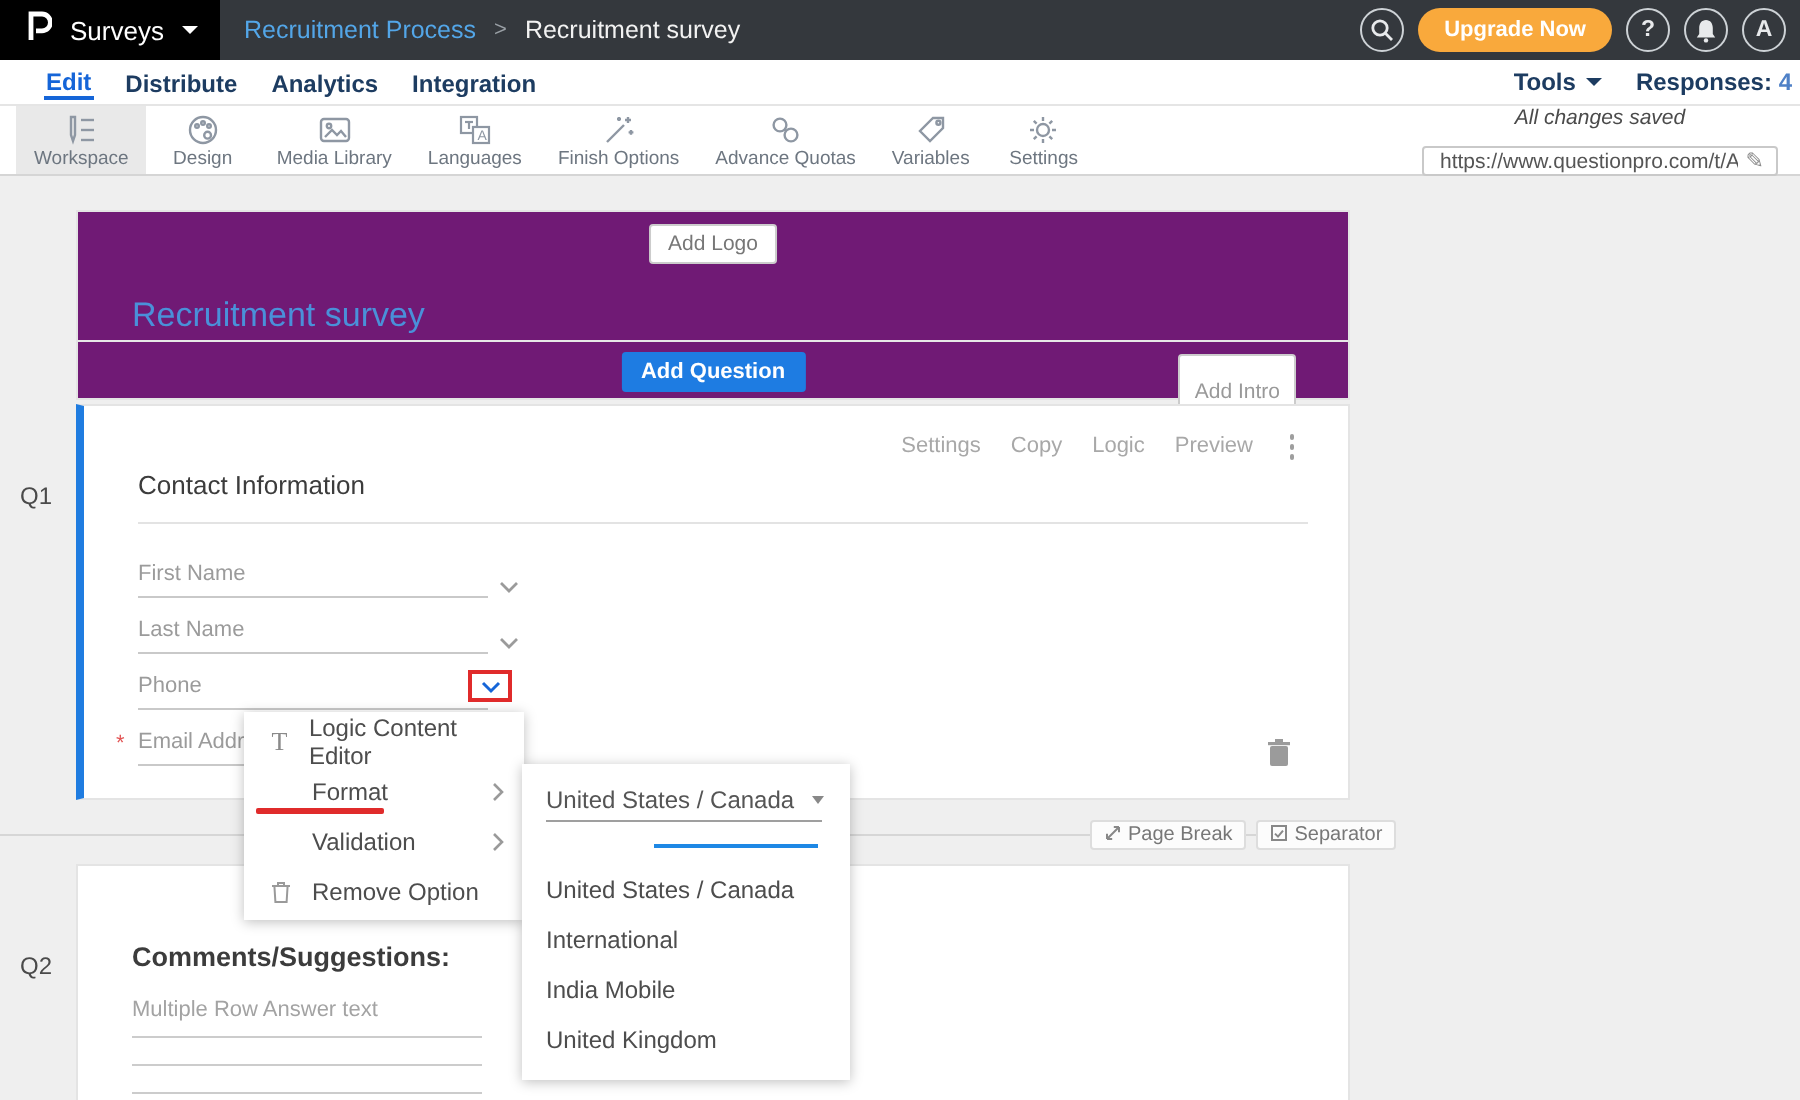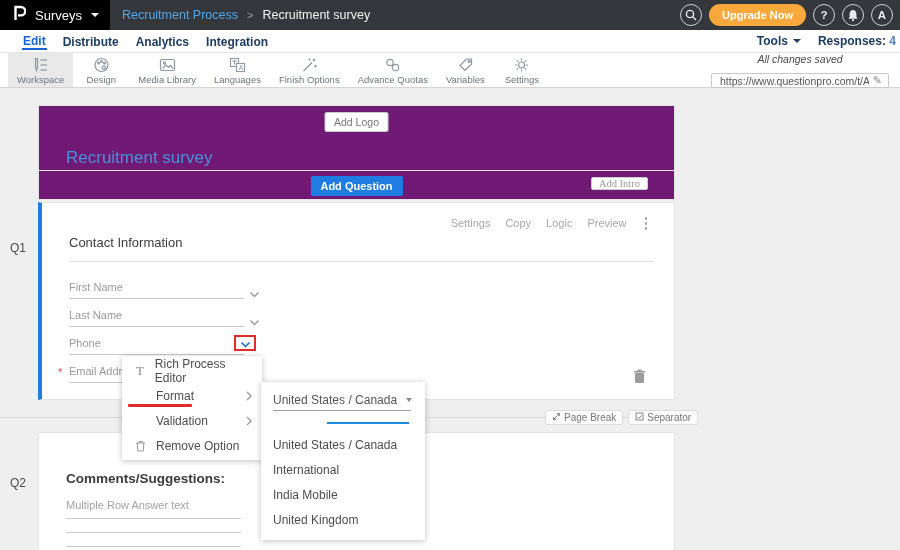--- a/index.html
+++ b/index.html
@@ -45,21 +45,21 @@
   
   .canvas { position:relative; height:462px; background:#efefef; overflow:hidden; }
   .card { position:absolute; background:#fff; border:1px solid #e4e4e4; }
   .q-label { position:absolute; font-size:12px; color:#4a4a4a; }
   
   #header-card { left:38px; top:17px; width:637px; height:95px; background:#701a75; }
   .add-logo { position:absolute; left:50%; transform:translateX(-50%); top:6px; background:#fff; border:1px solid #ccc; border-radius:2px; color:#777; font-size:10.5px; padding:3px 9px; cursor:pointer; font-family:inherit; }
   .survey-title { position:absolute; left:27px; top:42px; font-size:17px; color:#4a90d9; }
   .header-band { position:absolute; left:0; right:0; bottom:0; height:29px; border-top:1px solid #e7e7e7; }
   .add-question { position:absolute; left:50%; transform:translateX(-50%); top:5px; background:#1e7ce2; color:#fff; font-size:11px; font-weight:bold; border:none; border-radius:2px; padding:4px 10px; cursor:pointer; font-family:inherit; }
-  .add-intro { position:absolute; right:26px; top:6px; background:#fff; border:1px solid #ccc; border-radius:2px; color:#999; font-size:10.5px; padding:0 7px; cursor:pointer; font-family:Liberation Serif, serif; }
+  .add-intro { position:absolute; right:26px; top:6px; background:#fff; border:1px solid #ccc; border-radius:2px; color:#999; font-size:10.5px; padding:12px 7px; cursor:pointer; font-family:Liberation Sans, sans-serif; }
   
   #q1-card { left:38px; top:114px; width:637px; height:198px; border-left:4px solid #1f7ce0; }
   .q-actions { position:absolute; top:14px; right:27px; display:flex; align-items:center; gap:15px; font-size:11px; color:#a8a8a8; }
   .q-actions span { cursor:pointer; }
   .dots-v { display:flex; flex-direction:column; gap:2.5px; margin-left:3px; cursor:pointer; }
   .dots-v i { width:2.5px; height:2.5px; border-radius:50%; background:#9e9e9e; }
   .q-heading { position:absolute; left:27px; top:32px; font-size:13px; font-weight:normal; color:#3c3c3c; }
   .q-divider { position:absolute; left:27px; right:20px; top:58px; border-top:1px solid #e3e3e3; }
   .field-row { position:absolute; left:27px; width:175px; height:22px; border-bottom:1px solid #c9c9c9; font-size:11px; color:#9b9b9b; line-height:20px; }
   .row-chevron { position:absolute; left:207px; cursor:pointer; }
@@ -306,21 +306,21 @@
     <div class="q2-heading">Comments/Suggestions:</div>
     <div class="q2-placeholder">Multiple Row Answer text</div>
     <div class="q2-line" style="top:85px;"></div>
     <div class="q2-line" style="top:99px;"></div>
     <div class="q2-line" style="top:113px;"></div>
   </div>
 
   <div class="ctx-menu">
     <div class="menu-item">
       <span class="menu-icon t-glyph">T</span>
-      <span>Rich Process Editor</span>
+      <span>Logic Content Editor</span>
     </div>
     <div class="menu-item">
       <span class="menu-icon"></span>
       <span>Format</span>
       <span class="menu-arrow">
           <svg width="6" height="10" viewBox="0 0 6 10">
             <polyline points="1,1 5,5 1,9" fill="none" stroke="#9a9a9a" stroke-width="1.3"></polyline>
           </svg>
         </span>
     </div>

